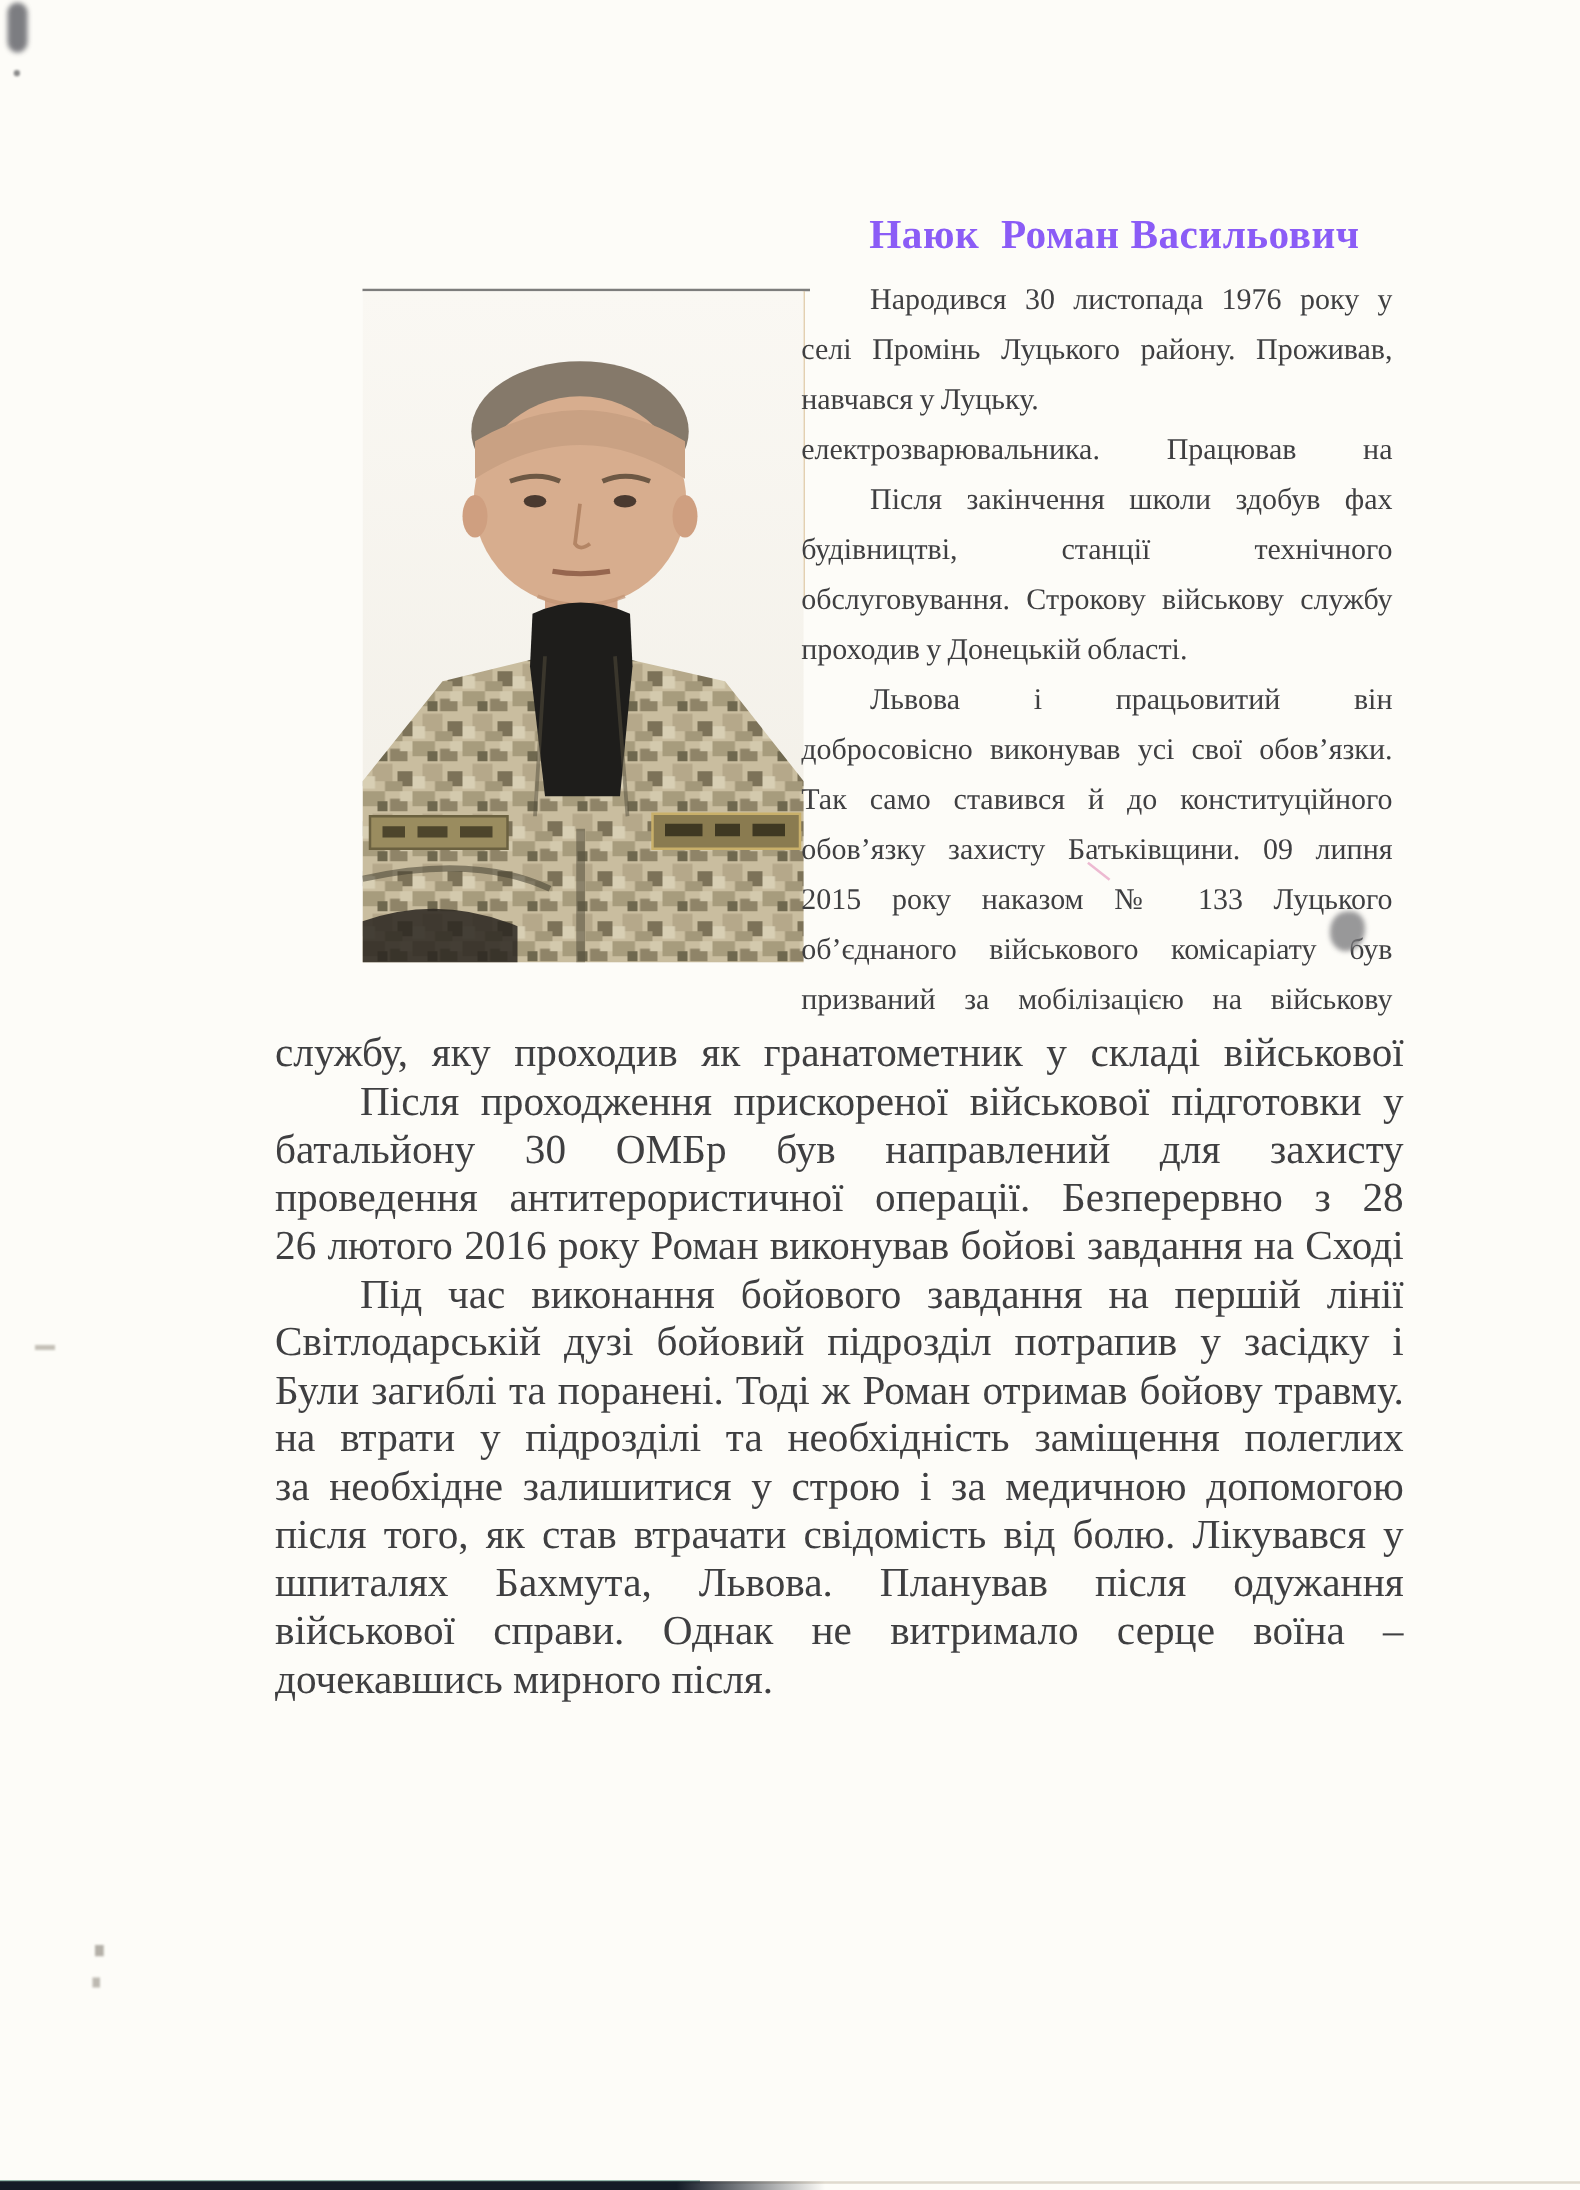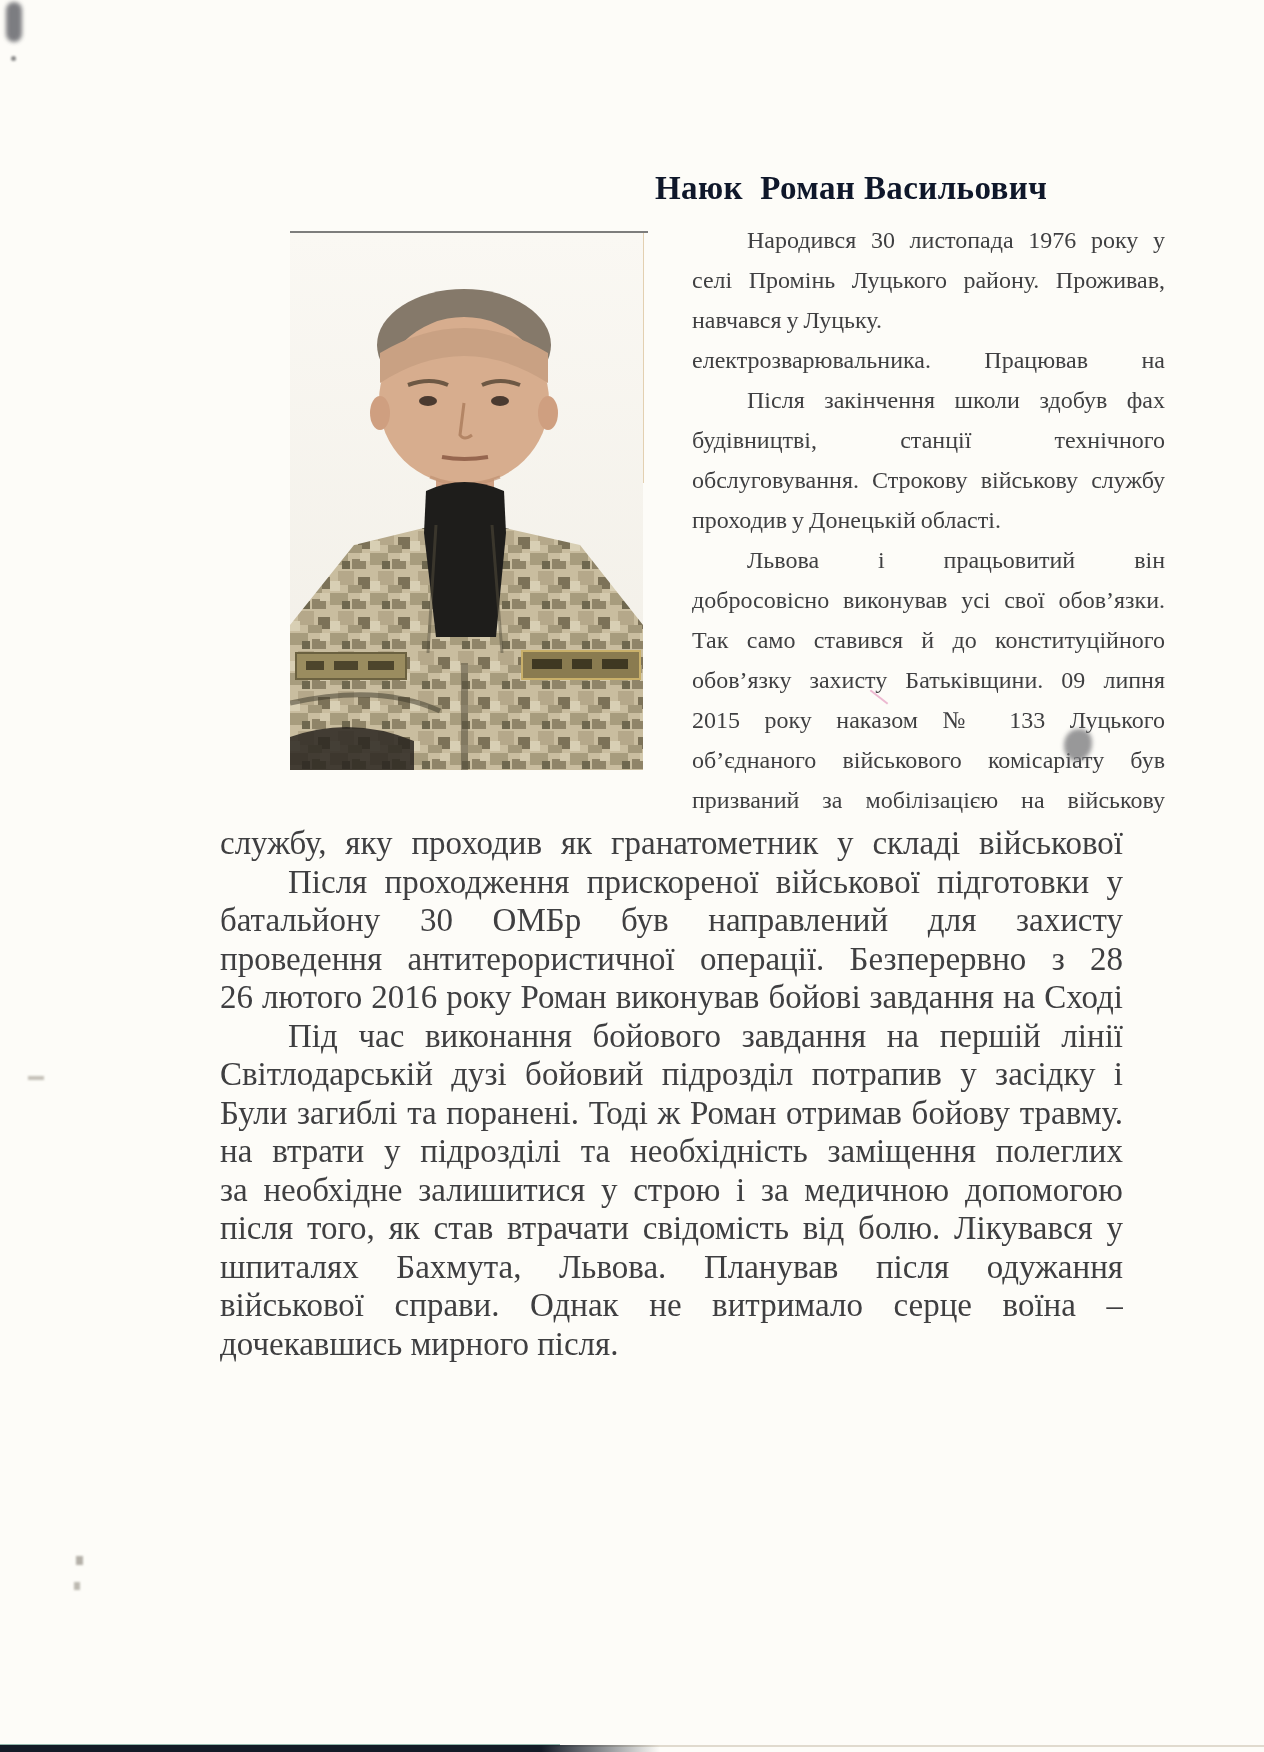--- a/index.html
+++ b/index.html
@@ -8,33 +8,33 @@
     background:#fdfcf8;
     font-family:"Liberation Serif","DejaVu Serif",serif;
     position:relative;overflow:hidden;
     color:#3f3f41;
   }
   .page{position:absolute;inset:0;}
 
   
   .title{
     position:absolute;left:655px;top:170px;width:473px;
-    margin:0;
-    font-size:33px;font-weight:bold;color:#0f172a;
+    margin:0;text-align:center;
+    font-size:33px;font-weight:bold;color:#8b5cf6;
     letter-spacing:.4px;white-space:pre-wrap;
   }
 
   
   .photo-topline{position:absolute;left:290px;top:231px;width:358px;height:2px;background:#5c5c5c;opacity:.8;}
   .photo-rightline{position:absolute;left:642px;top:233px;width:2px;height:250px;background:rgba(205,172,118,.55);}
   .photo{position:absolute;left:290px;top:233px;width:353px;height:537px;}
   .photo svg{display:block;}
 
   
-  .col-text{position:absolute;left:692px;top:220px;width:473px;}
+  .col-text{position:absolute;left:641px;top:220px;width:473px;}
   .full-text{position:absolute;left:220px;top:824px;width:903px;}
   .line{
     text-align:justify;text-align-last:justify;
     overflow:hidden;white-space:nowrap0;
   }
   .col-text .line{height:40px;line-height:40px;font-size:24px;word-spacing:-1px;}
   .full-text .line{height:38.5px;line-height:38.5px;font-size:33px;}
   .line.last{text-align-last:left;}
   .col-text .line.indent{text-indent:55px;}
   .full-text .line.indent{text-indent:68px;}

